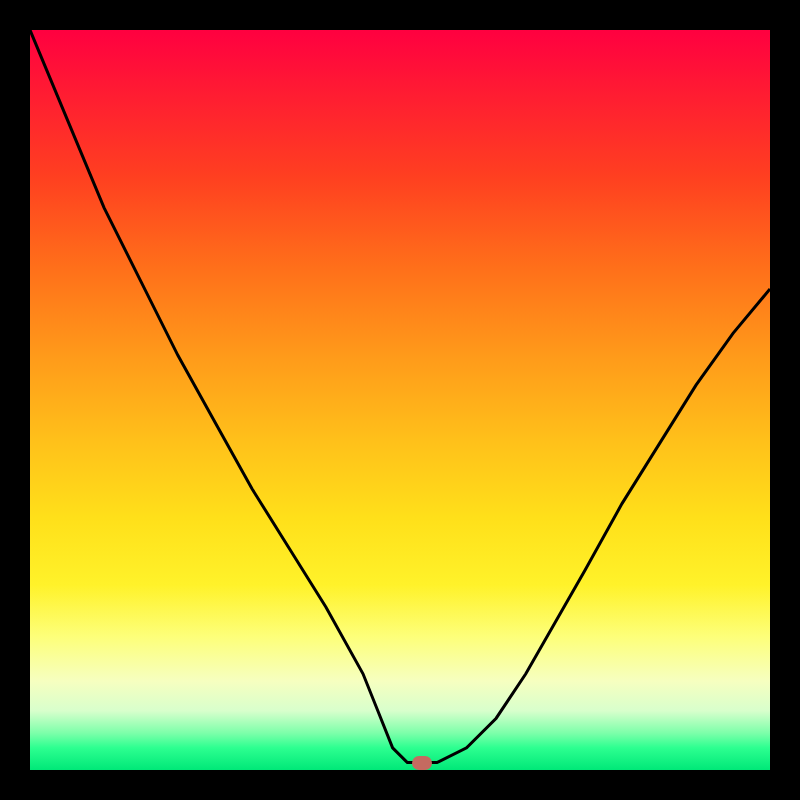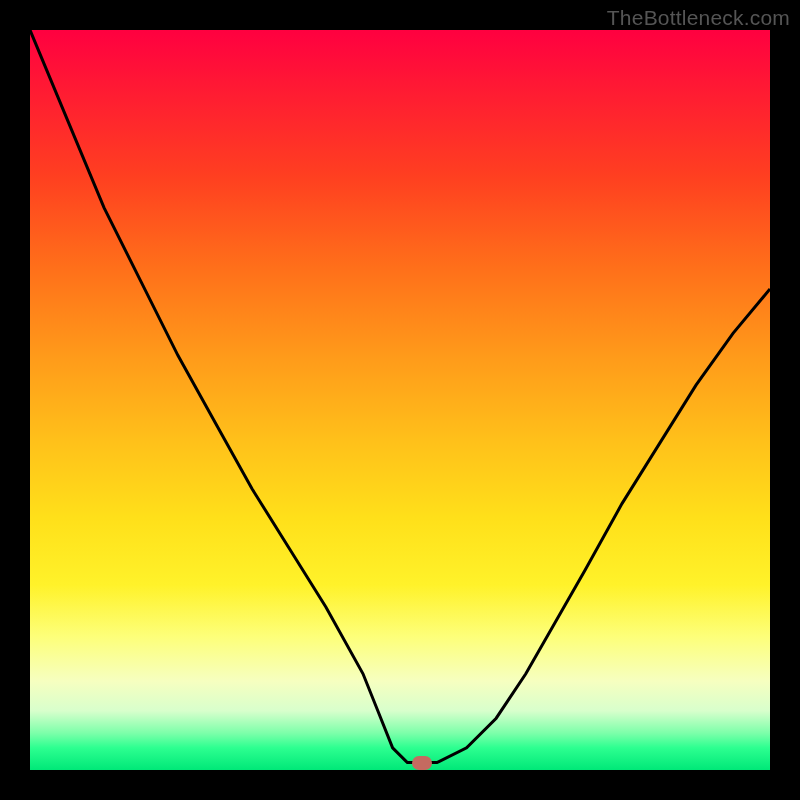--- a/index.html
+++ b/index.html
@@ -65,21 +65,20 @@
     height: 14px;
     border-radius: 7px;
     background: #c56a60;
     transform: translate(-50%, -50%);
   }
 </style>
 </head>
 <body>
 
 <div class="frame">
-  <div class="watermark">TheBottleneck.com</div>
 
   <div class="plot">
     <svg class="curve" viewBox="0 0 740 740" preserveAspectRatio="none">
       <path id="curve-path" fill="none" stroke-width="3" stroke="#000000" d="M0.0 0.0 L37.0 88.8 L74.0 177.6 L111.0 251.6 L148.0 325.6 L185.0 392.2 L222.0 458.8 L259.0 518.0 L296.0 577.2 L333.0 643.8 L347.8 680.8 L362.6 717.8 L377.4 732.6 L392.2 732.6 L407.0 732.6 L436.6 717.8 L466.2 688.2 L495.8 643.8 L525.4 592.0 L555.0 540.2 L592.0 473.6 L629.0 414.4 L666.0 355.2 L703.0 303.4 L740.0 259.0"></path>
     </svg>
     <div class="marker" id="marker" style="left: 392.2px; top: 732.6px; background: rgb(197, 106, 96);"></div>
   </div>
 </div>
 
 </body></html>

